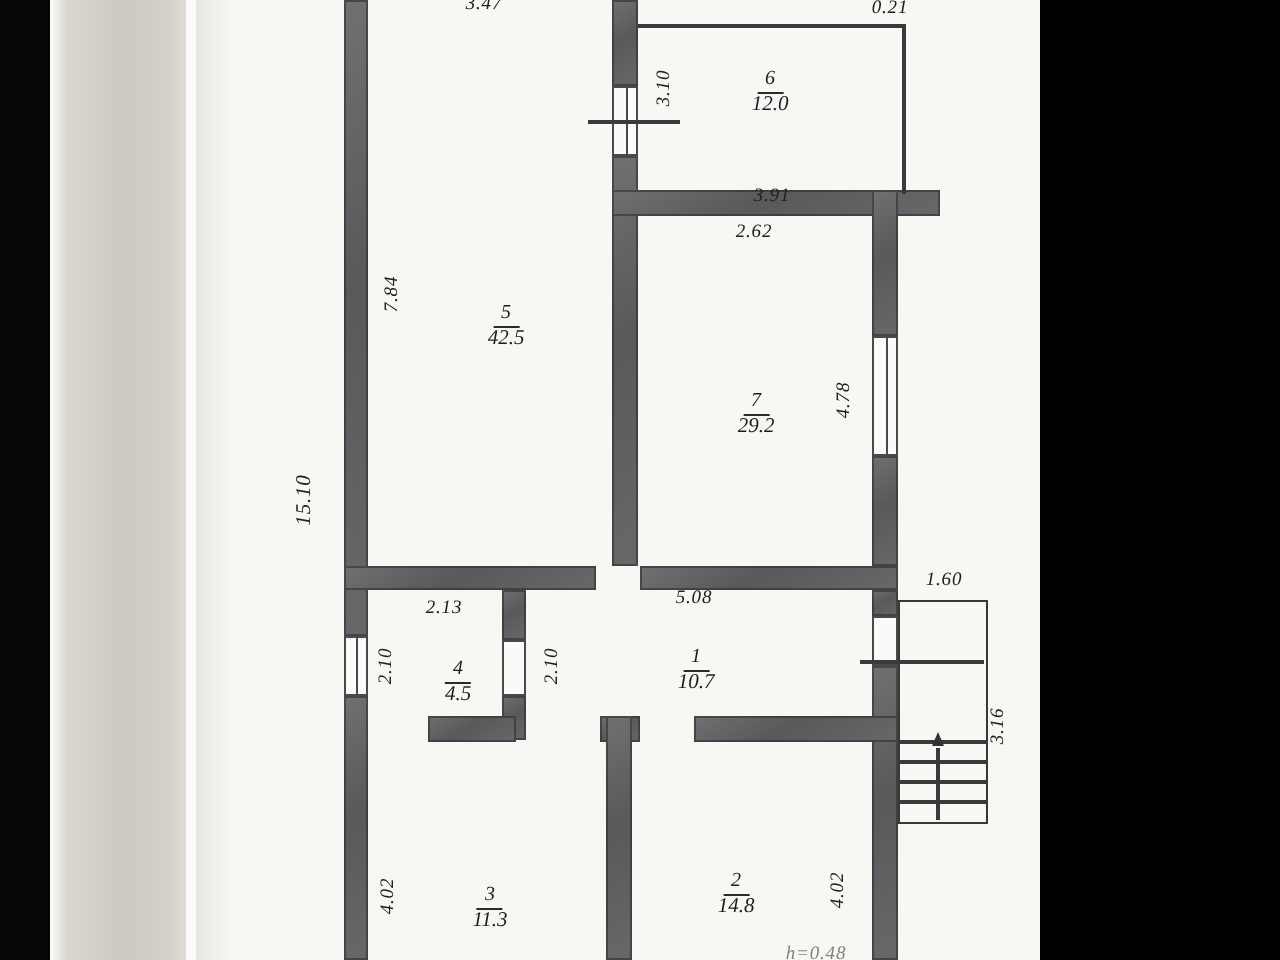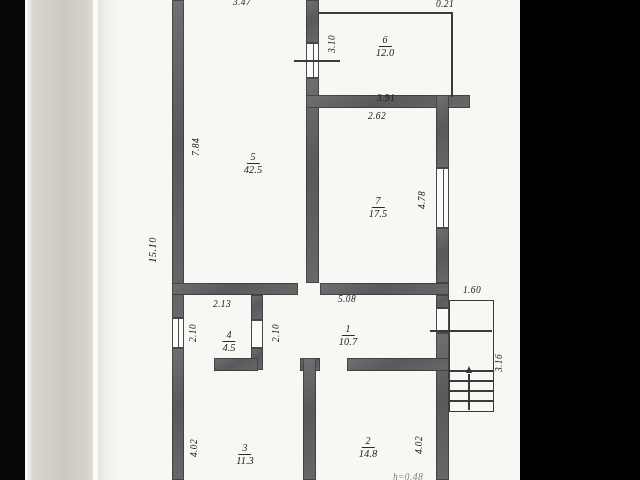--- a/index.html
+++ b/index.html
@@ -120,21 +120,21 @@
     <div class="room-label" style="left:253px;top:146px;">
       <div class="rnum">5</div>
       <div class="rarea">42.5</div>
     </div>
     <div class="room-label" style="left:385px;top:29px;">
       <div class="rnum">6</div>
       <div class="rarea">12.0</div>
     </div>
     <div class="room-label" style="left:378px;top:190px;">
       <div class="rnum">7</div>
-      <div class="rarea">17.5</div>
+      <div class="rarea">29.2</div>
     </div>
     <div class="room-label" style="left:229px;top:324px;">
       <div class="rnum">4</div>
       <div class="rarea">4.5</div>
     </div>
     <div class="room-label" style="left:348px;top:318px;">
       <div class="rnum">1</div>
       <div class="rarea">10.7</div>
     </div>
     <div class="room-label" style="left:245px;top:437px;">

